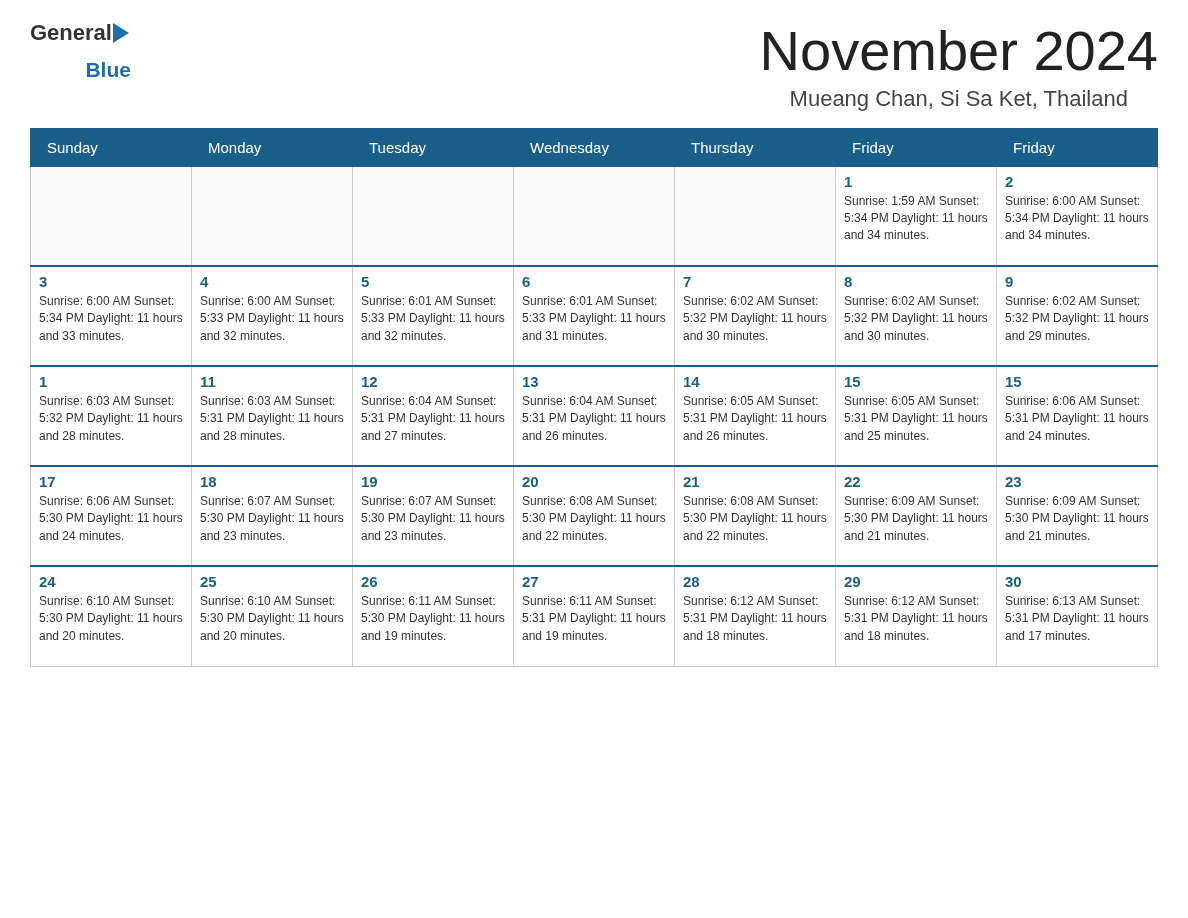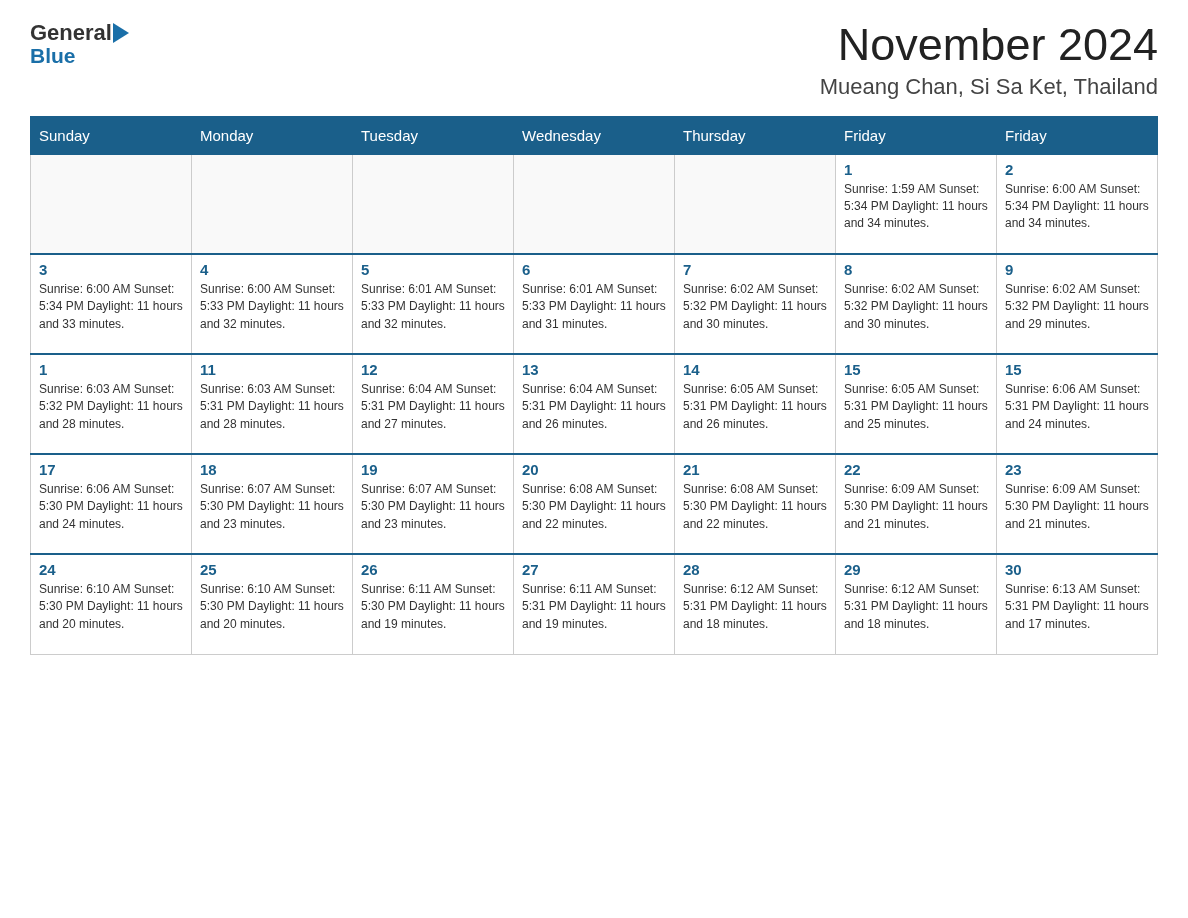--- a/index.html
+++ b/index.html
@@ -11,21 +11,22 @@
     }
     .header-area {
       display: flex;
       justify-content: space-between;
       align-items: flex-start;
       margin-bottom: 16px;
     }
     .logo-container {
       display: flex;
       flex-direction: column;
-      align-items: flex-start;
+      align-items: flex-end;
+      gap: 14px;
     }
     .logo-text {
       display: flex;
       align-items: center;
       font-size: 22px;
       font-weight: bold;
       color: #333;
     }
     .logo-general {
       color: #333;
@@ -39,40 +40,40 @@
     }
     .logo-sub {
       display: flex;
       align-items: center;
       margin-top: -4px;
     }
     .title-area {
       text-align: right;
     }
     .month-title {
-      font-size: 45px;
+      font-size: 56px;
       font-weight: normal;
       color: #222;
       line-height: 1.1;
     }
     .location-title {
       font-size: 22px;
       color: #444;
       margin-top: 4px;
       text-align: center;
     }
     .calendar-table {
       width: 100%;
       border-collapse: collapse;
       table-layout: fixed;
     }
     .calendar-table th {
       background-color: #1a5f8a;
       color: #fff;
-      padding: 10px 8px;
+      padding: 10px 16px;
       text-align: left;
       font-size: 15px;
       font-weight: normal;
       border: 1px solid #1a5f8a;
     }
     .calendar-table td {
       border: 1px solid #ccc;
       vertical-align: top;
       padding: 6px 8px;
       height: 100px;

